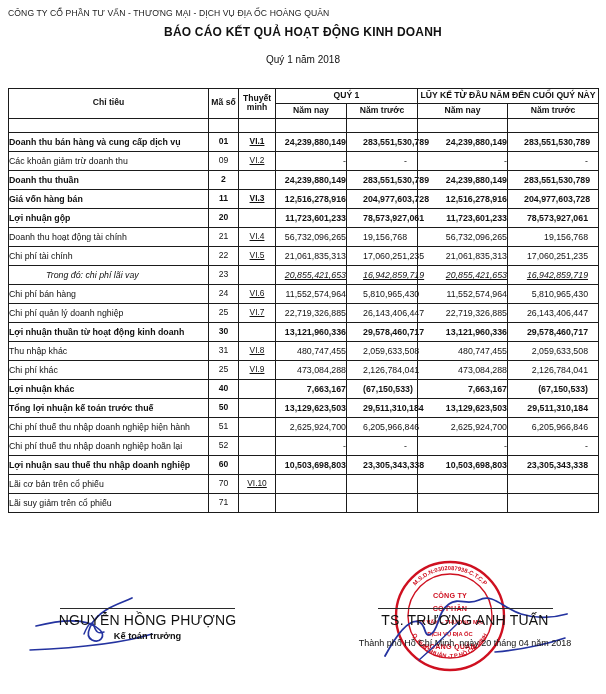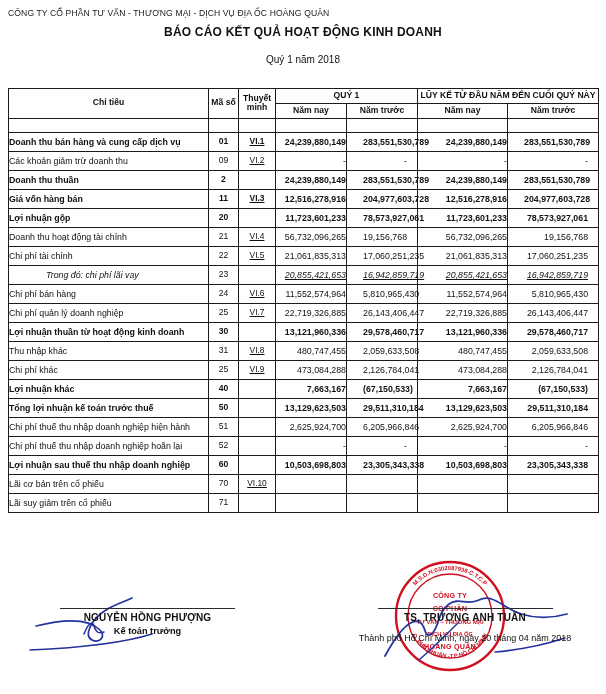--- a/index.html
+++ b/index.html
@@ -159,22 +159,22 @@
     top: 52px;
     width: 270px;
     text-align: center;
   }
   .sig-rule {
     border-top: 1px solid #2b2b2b;
     width: 175px;
     margin: 0 auto 3px auto;
   }
   .sig-name {
-    font-size: 10px;
-    font-weight: bold;
+    font-size: 14px;
+    font-weight: normal;
     letter-spacing: 0.2px;
   }
   .sig-role {
     font-size: 9.2px;
     font-weight: bold;
     margin-top: 3px;
   }
   .sig-date {
     font-size: 9px;
     margin-top: 10px;

